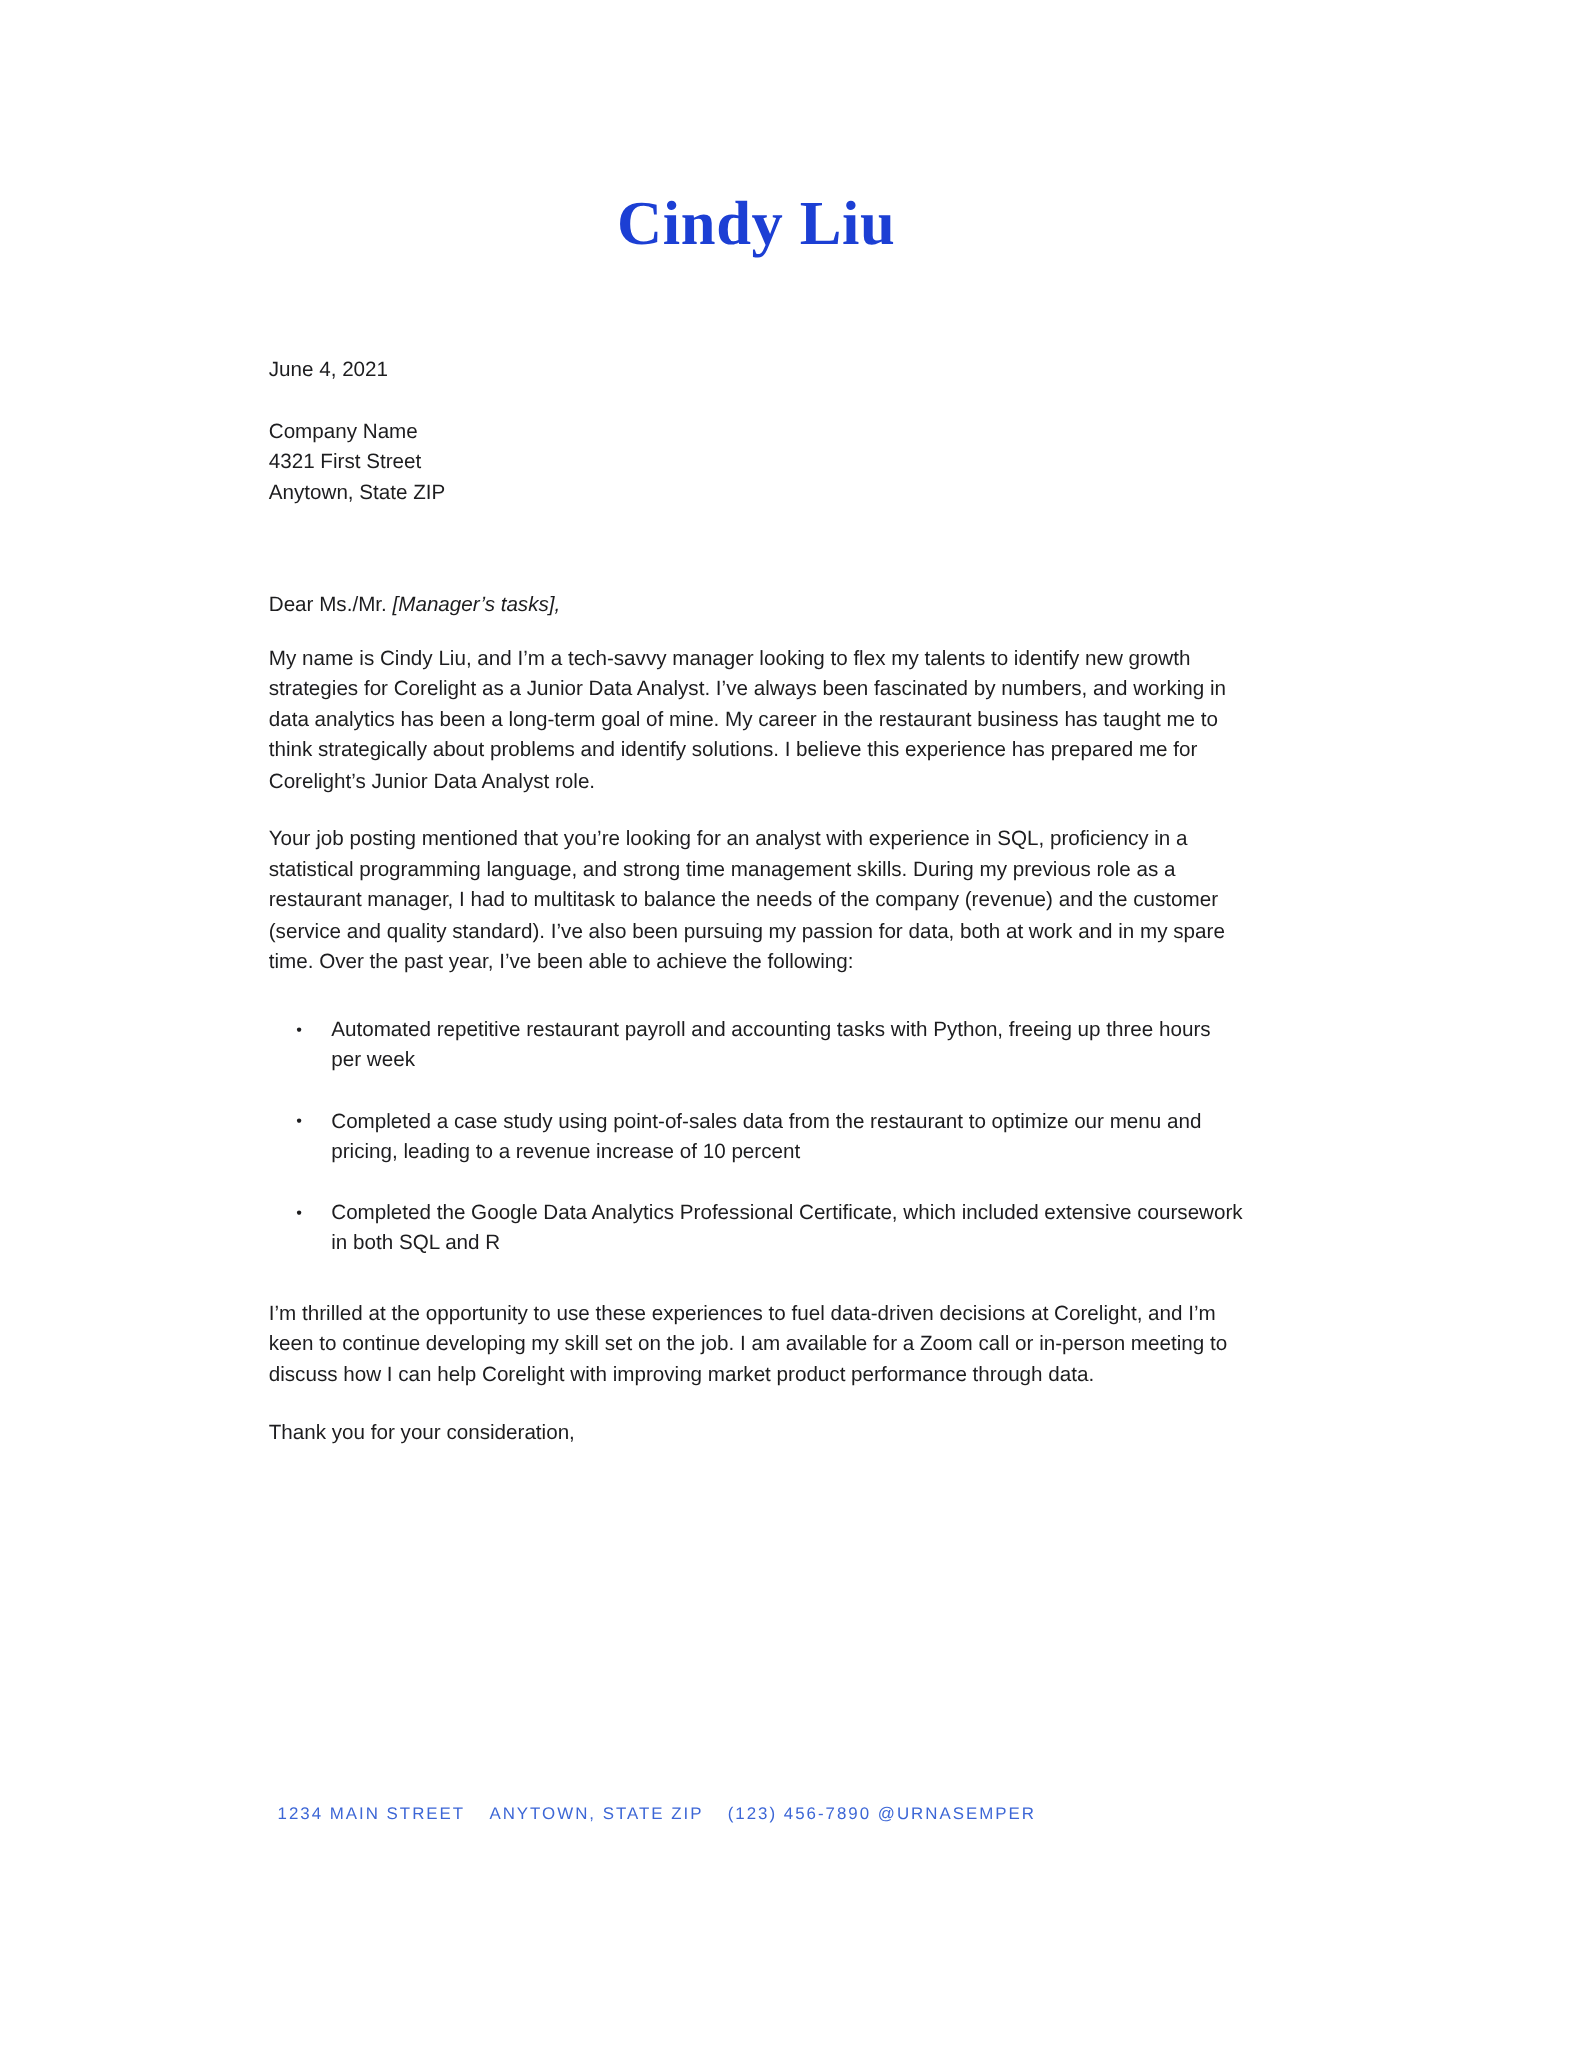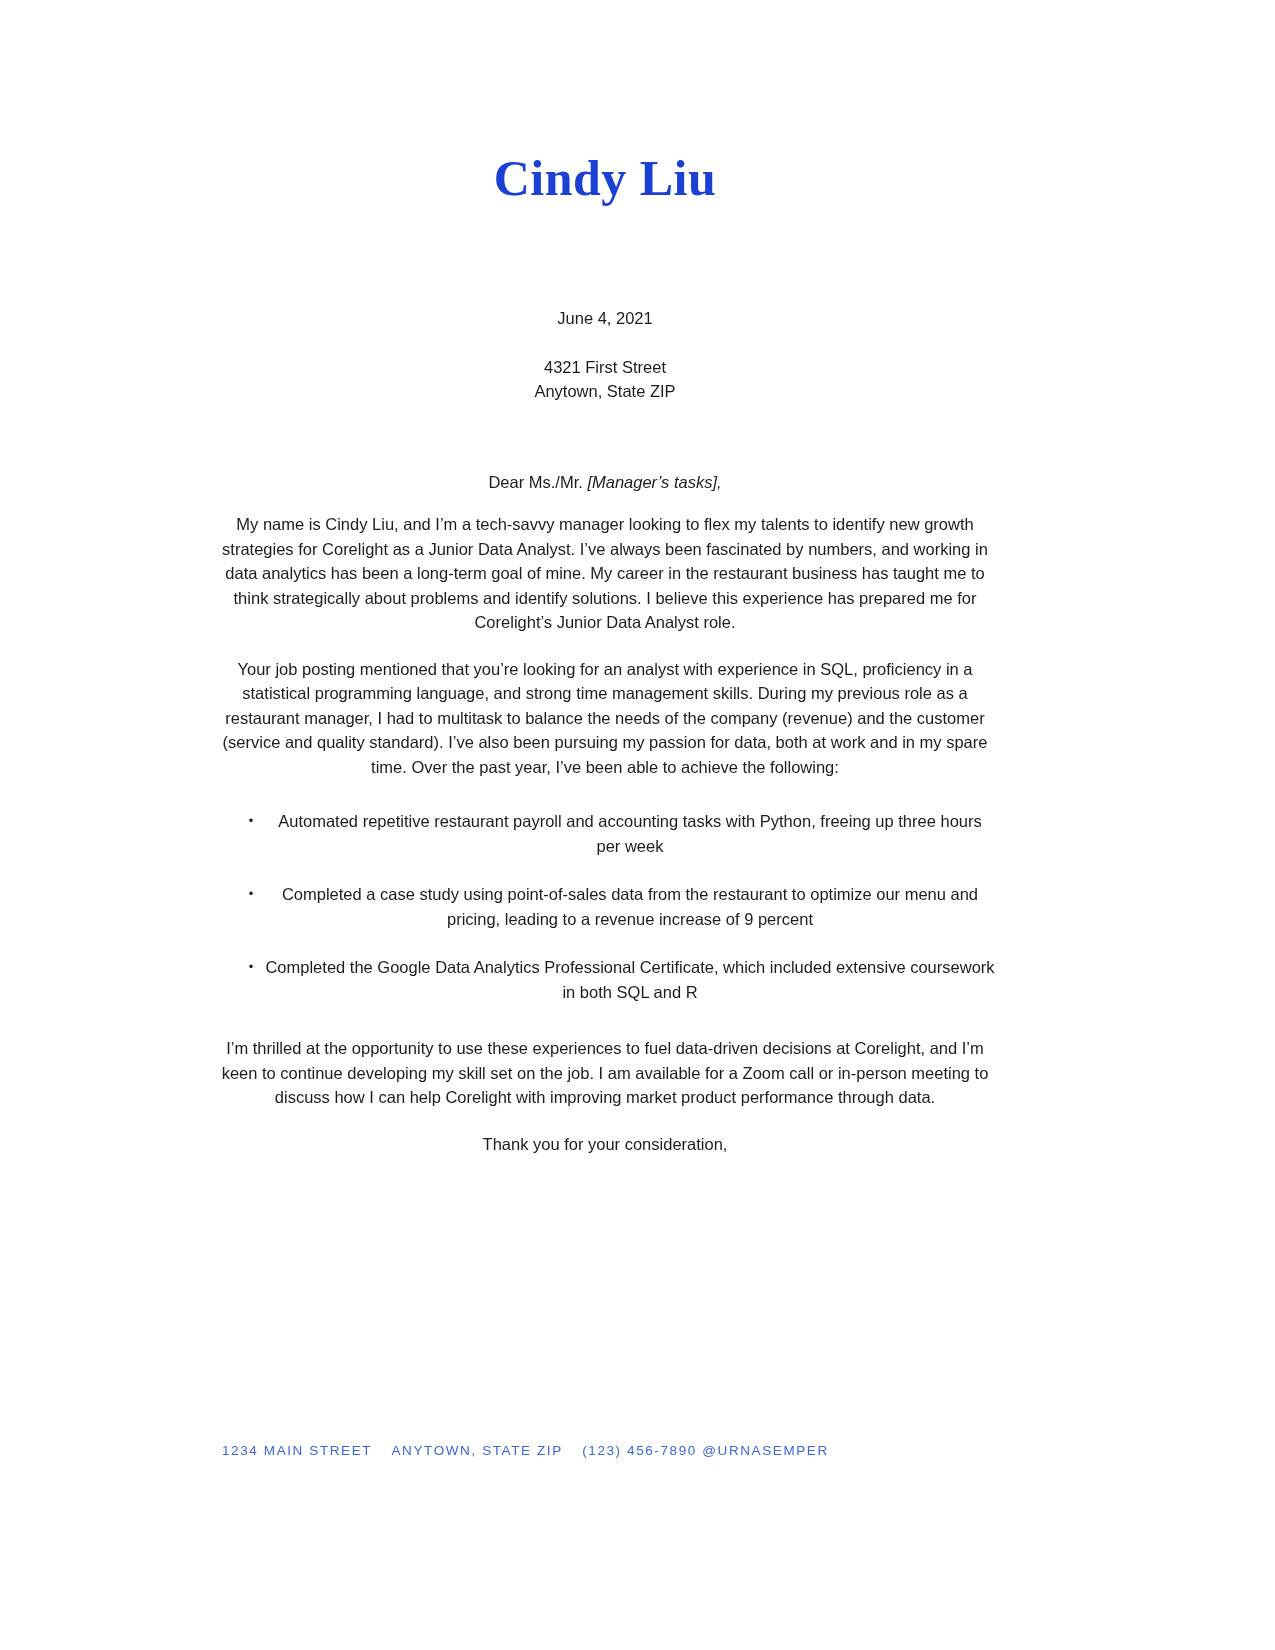--- a/index.html
+++ b/index.html
@@ -19,24 +19,23 @@
     text-align: center;
     font-family: "Liberation Serif", serif;
     font-weight: 700;
     font-size: 50px;
     line-height: 56px;
     color: #1c3fd4;
     letter-spacing: 0.5px;
   }
   .content {
     width: 780px;
-    margin: 100px 0 0 215px;
+    margin: 78px 0 0 215px;
     font-size: 16.5px;
     line-height: 24.5px;
-    text-align: center;
   }
   .date { margin: 0 0 24px 0; }
   .recipient p { margin: 0; }
   .salutation { margin: 66px 0 18px 0; }
   .salutation .placeholder { font-style: italic; }
   .para { margin: 0 0 22px 0; }
   .para.last { margin-bottom: 0; }
   .bullets { margin: 30px 0 32px 0; padding: 0; list-style: none; }
   .bullets li {
     display: flex;
@@ -71,38 +70,39 @@
 
 <div class="page">
 
   <h1 class="title">Cindy Liu</h1>
 
   <div class="content">
 
     <p class="date">June 4, 2021</p>
 
     <div class="recipient">
+      <p>Company Name</p>
       <p>4321 First Street</p>
       <p>Anytown, State ZIP</p>
     </div>
 
     <p class="salutation"><span>Dear Ms./Mr. </span><span class="placeholder">[Manager’s tasks],</span></p>
 
     <p class="para">My name is Cindy Liu, and I’m a tech-savvy manager looking to flex my talents to identify new growth strategies for Corelight as a Junior Data Analyst. I’ve always been fascinated by numbers, and working in data analytics has been a long-term goal of mine. My career in the restaurant business has taught me to think strategically about problems and identify solutions. I believe this experience has prepared me for Corelight’s Junior Data Analyst role.</p>
 
     <p class="para">Your job posting mentioned that you’re looking for an analyst with experience in SQL, proficiency in a statistical programming language, and strong time management skills. During my previous role as a restaurant manager, I had to multitask to balance the needs of the company (revenue) and the customer (service and quality standard). I’ve also been pursuing my passion for data, both at work and in my spare time. Over the past year, I’ve been able to achieve the following:</p>
 
     <ul class="bullets">
       <li>
         <span class="bullet-dot">•</span>
         <span class="bullet-text">Automated repetitive restaurant payroll and accounting tasks with Python, freeing up three hours per week</span>
       </li>
       <li>
         <span class="bullet-dot">•</span>
-        <span class="bullet-text">Completed a case study using point-of-sales data from the restaurant to optimize our menu and pricing, leading to a revenue increase of 9 percent</span>
+        <span class="bullet-text">Completed a case study using point-of-sales data from the restaurant to optimize our menu and pricing, leading to a revenue increase of 10 percent</span>
       </li>
       <li>
         <span class="bullet-dot">•</span>
         <span class="bullet-text">Completed the Google Data Analytics Professional Certificate, which included extensive coursework in both SQL and R</span>
       </li>
     </ul>
 
     <p class="para last">I’m thrilled at the opportunity to use these experiences to fuel data-driven decisions at Corelight, and I’m keen to continue developing my skill set on the job. I am available for a Zoom call or in-person meeting to discuss how I can help Corelight with improving market product performance through data.</p>
 
     <p class="thanks">Thank you for your consideration,</p>

